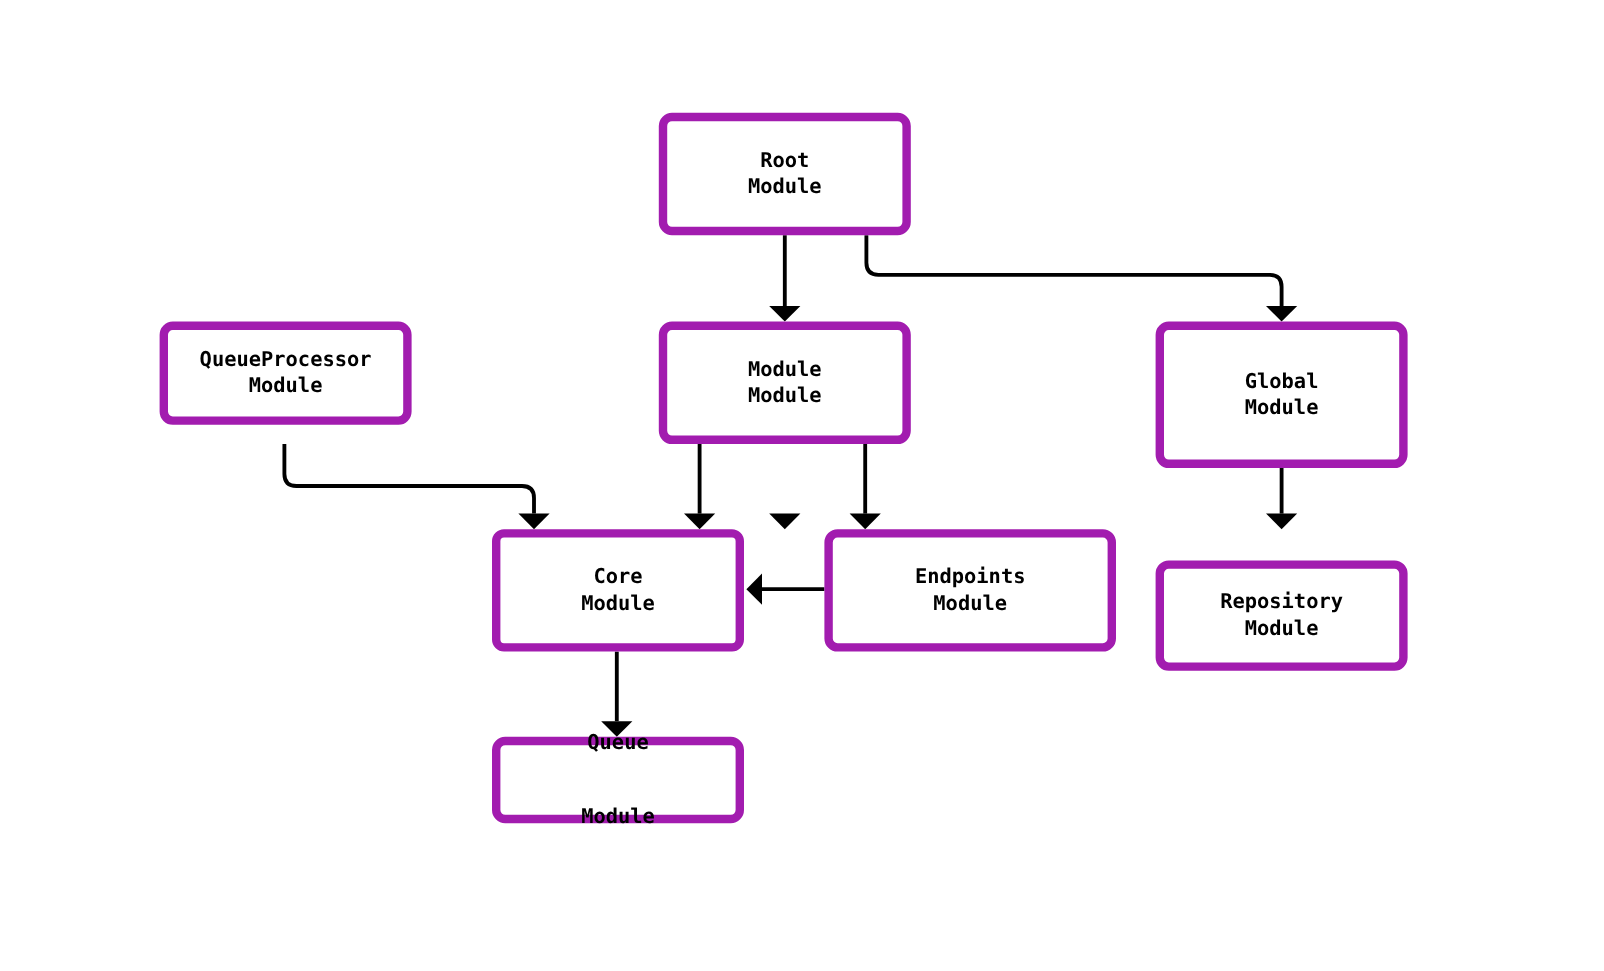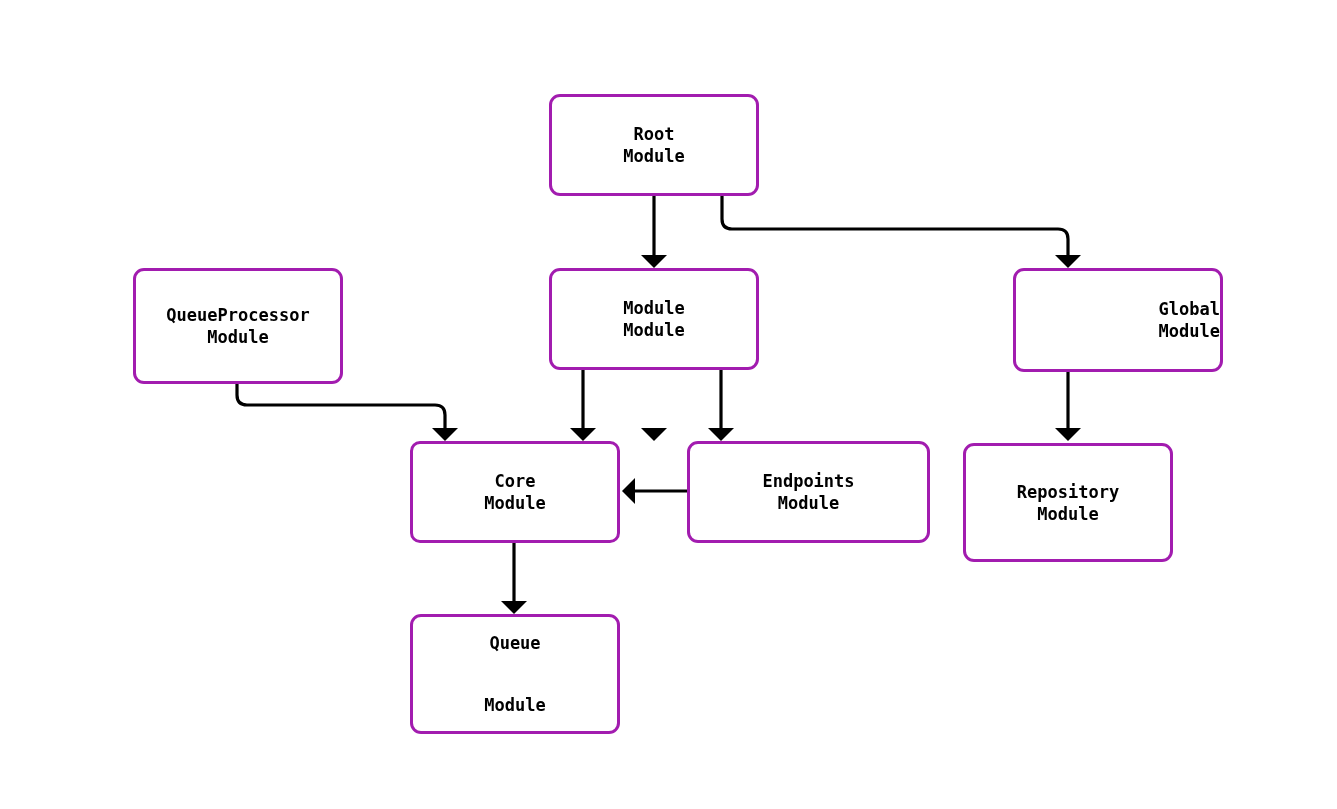--- a/index.html
+++ b/index.html
@@ -24,21 +24,21 @@
     position: absolute;
     left: 0;
     top: 0;
     width: 1337px;
     height: 809px;
   }
   .node {
     position: absolute;
     box-sizing: border-box;
     background: #ffffff;
-    border: 3px solid #a21caf;
+    border: 7px solid #a21caf;
     border-radius: 11px;
     display: flex;
     flex-direction: column;
     align-items: center;
     justify-content: center;
     z-index: 2;
   }
   .node-label {
     font-family: "DejaVu Sans Mono", "Liberation Mono", monospace;
     font-size: 17px;
@@ -79,48 +79,48 @@
     <g fill="#000000" stroke="none">
       <polygon points="641,255 667,255 654,268"></polygon>
     </g>
   </svg>
 
   <div class="node" style="left:549px; top:94px; width:210px; height:102px;">
     <div class="node-label">Root</div>
     <div class="node-label">Module</div>
   </div>
 
-  <div class="node" style="left:133px; top:268px; width:210px; height:116px;">
+  <div class="node" style="left:133px; top:268px; width:210px; height:86px;">
     <div class="node-label">QueueProcessor</div>
     <div class="node-label">Module</div>
   </div>
 
   <div class="node" style="left:549px; top:268px; width:210px; height:102px;">
     <div class="node-label">Module</div>
     <div class="node-label">Module</div>
   </div>
 
-  <div class="node" style="left:1013px; top:268px; width:210px; height:104px;align-items:flex-end;">
+  <div class="node" style="left:963px; top:268px; width:210px; height:122px;">
     <div class="node-label">Global</div>
     <div class="node-label">Module</div>
   </div>
 
   <div class="node" style="left:410px; top:441px; width:210px; height:102px;border-radius:10px;">
     <div class="node-label">Core</div>
     <div class="node-label">Module</div>
   </div>
 
   <div class="node" style="left:687px; top:441px; width:243px; height:102px;">
     <div class="node-label">Endpoints</div>
     <div class="node-label">Module</div>
   </div>
 
-  <div class="node" style="left:963px; top:443px; width:210px; height:119px;">
+  <div class="node" style="left:963px; top:467px; width:210px; height:92px;">
     <div class="node-label">Repository</div>
     <div class="node-label">Module</div>
   </div>
 
-  <div class="node" style="left:410px; top:614px; width:210px; height:120px;gap:40px;">
+  <div class="node" style="left:410px; top:614px; width:210px; height:72px;gap:40px;">
     <div class="node-label">Queue</div>
     <div class="node-label">Module</div>
   </div>
 
 </div>
 
 </body></html>

